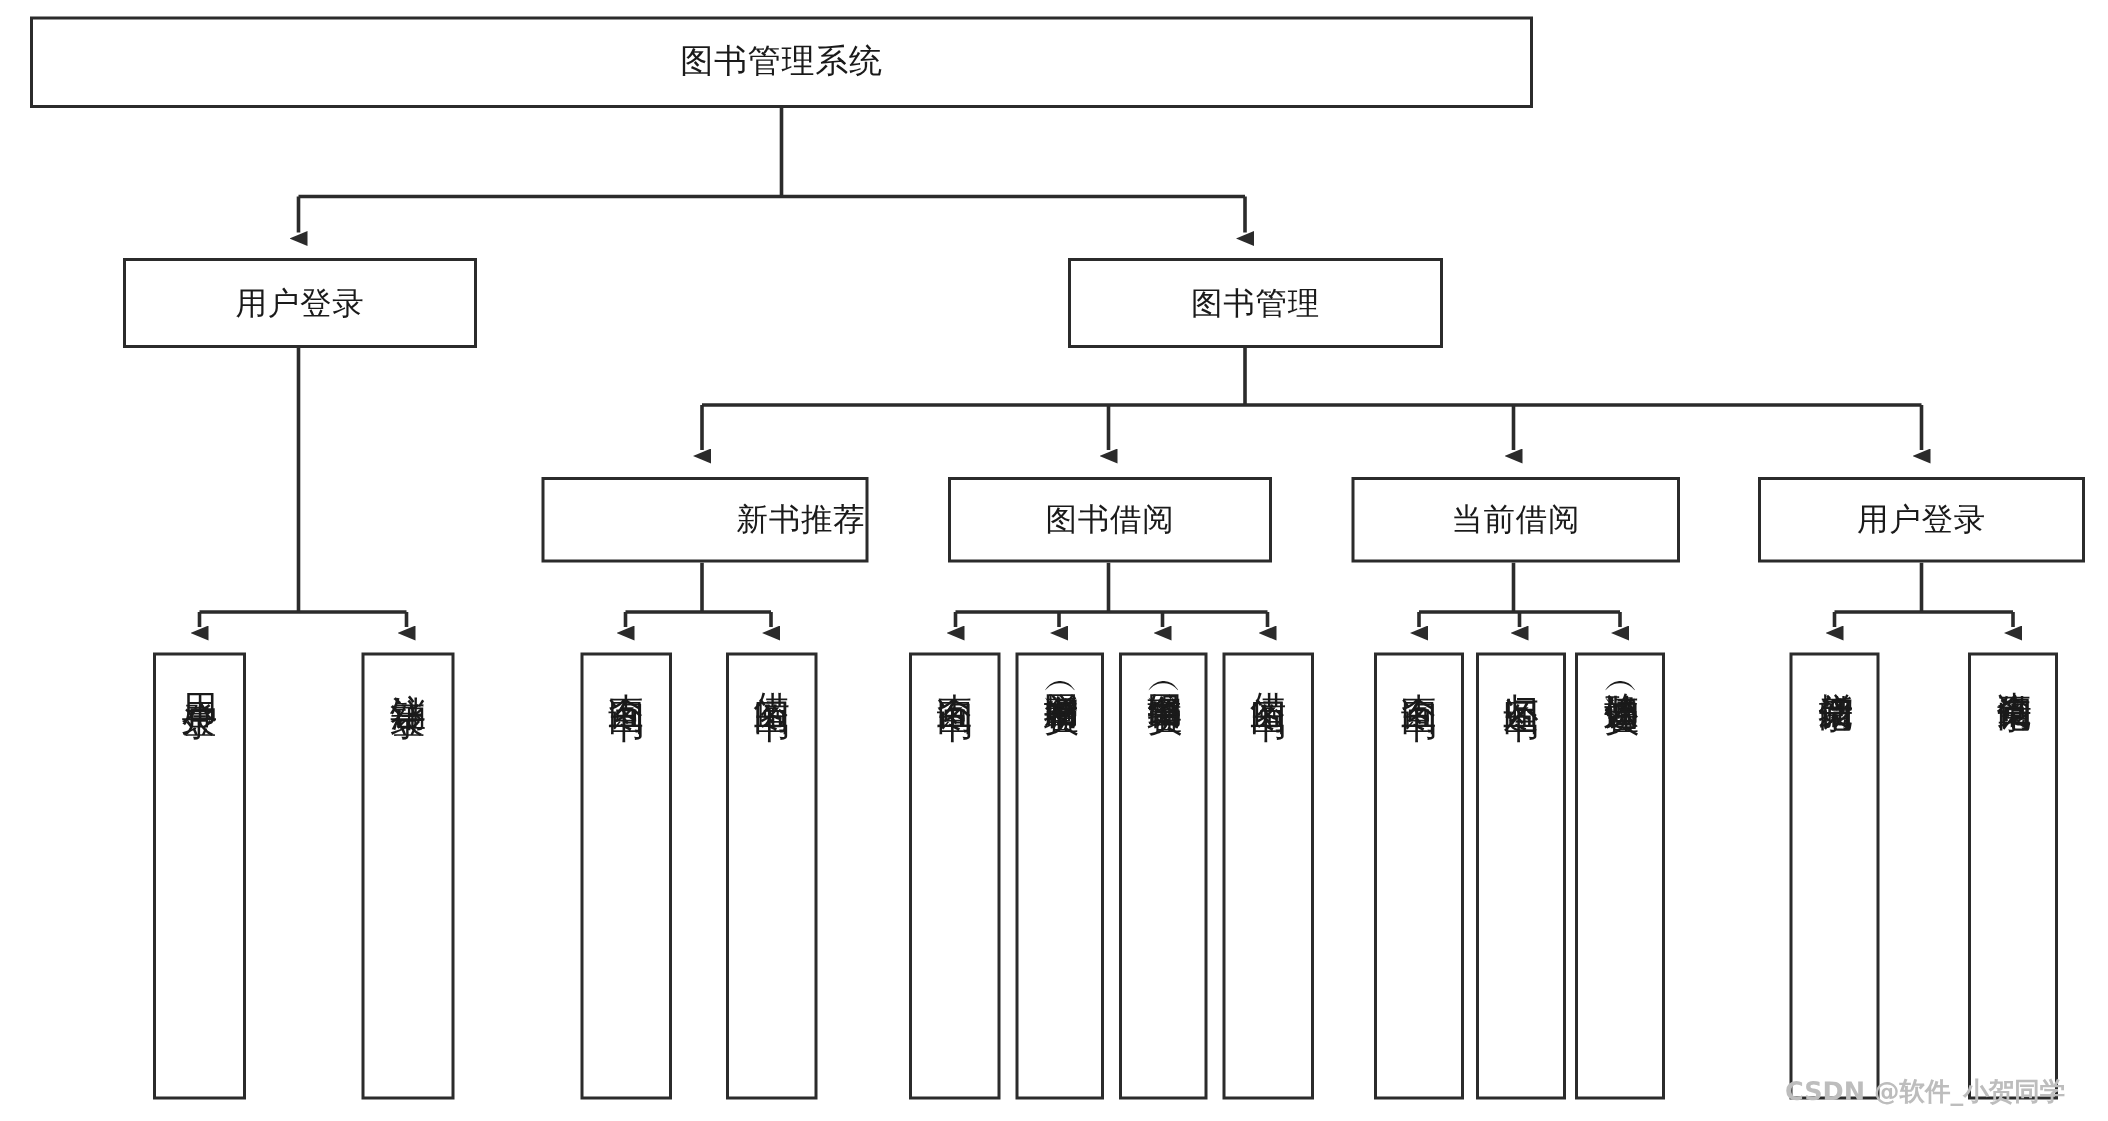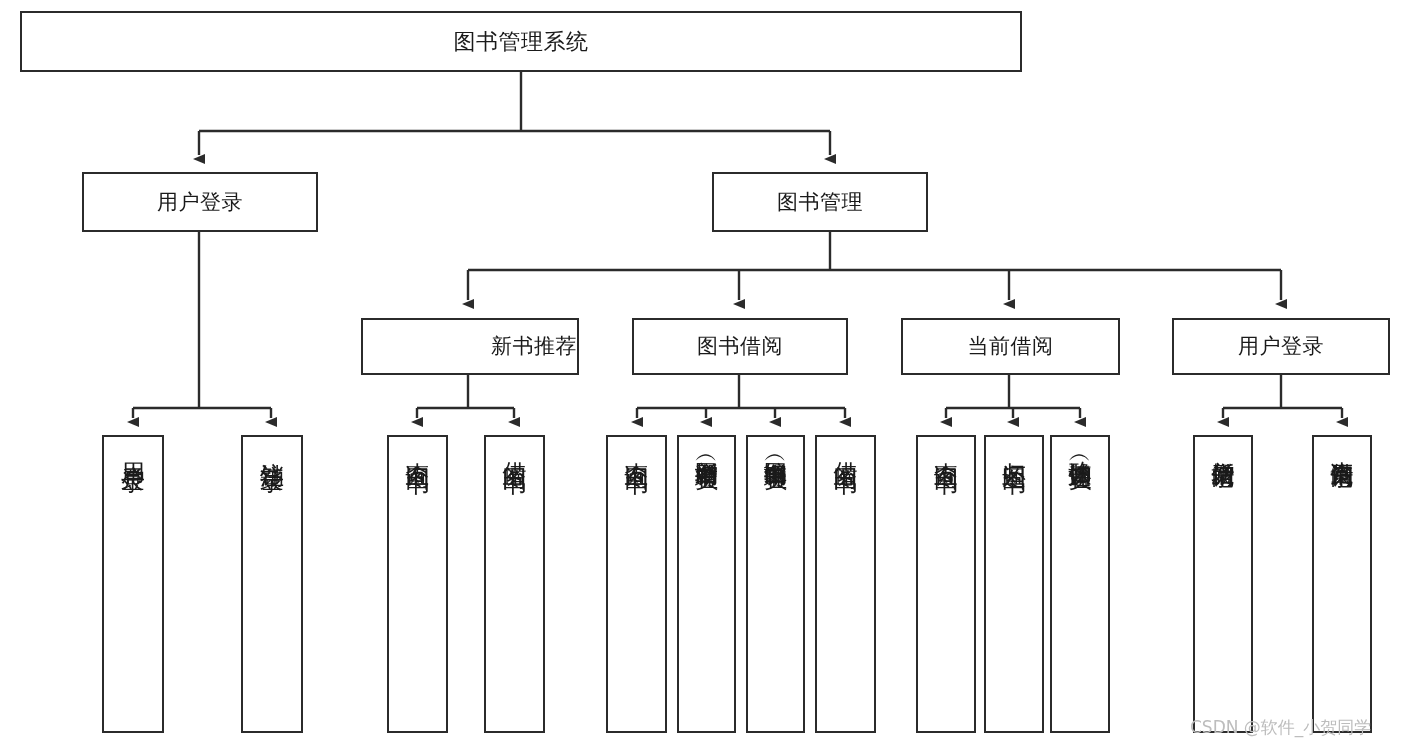--- a/index.html
+++ b/index.html
@@ -70,20 +70,21 @@
     letter-spacing: 1px;
   }
   .watermark {
     position: absolute;
     left: 1190px;
     top: 716px;
     font-size: 17px;
     color: #bdbdbd;
     white-space: nowrap;
     font-family: "DejaVu Sans", "Liberation Sans", sans-serif;
+    font-weight: bold;
   }
 </style>
 </head>
 <body>
 
 <div id="canvas">
 
   <svg id="edges" viewBox="0 0 1405 747" xmlns="http://www.w3.org/2000/svg">
     <defs>
       <marker id="arrow" markerWidth="10" markerHeight="12" refX="1" refY="6" orient="auto" markerUnits="userSpaceOnUse">
@@ -136,21 +137,21 @@
     </g>
   </svg>
 
   <div class="node horiz root" style="left:20px; top:11px; width:1002px; height:61px;justify-content:center;">
     <span class="label">图书管理系统</span>
   </div>
 
   <div class="node horiz" style="left:82px; top:172px; width:236px; height:60px;">
     <span class="label">用户登录</span>
   </div>
-  <div class="node horiz" style="left:712px; top:172px; width:216px; height:60px;">
+  <div class="node horiz" style="left:712px; top:172px; width:250px; height:60px;">
     <span class="label">图书管理</span>
   </div>
 
   <div class="node horiz" style="left:361px; top:318px; width:218px; height:57px;justify-content:flex-end;">
     <span class="label">新书推荐</span>
   </div>
   <div class="node horiz" style="left:901px; top:318px; width:219px; height:57px;">
     <span class="label">当前借阅</span>
   </div>
   <div class="node horiz" style="left:632px; top:318px; width:216px; height:57px;">

